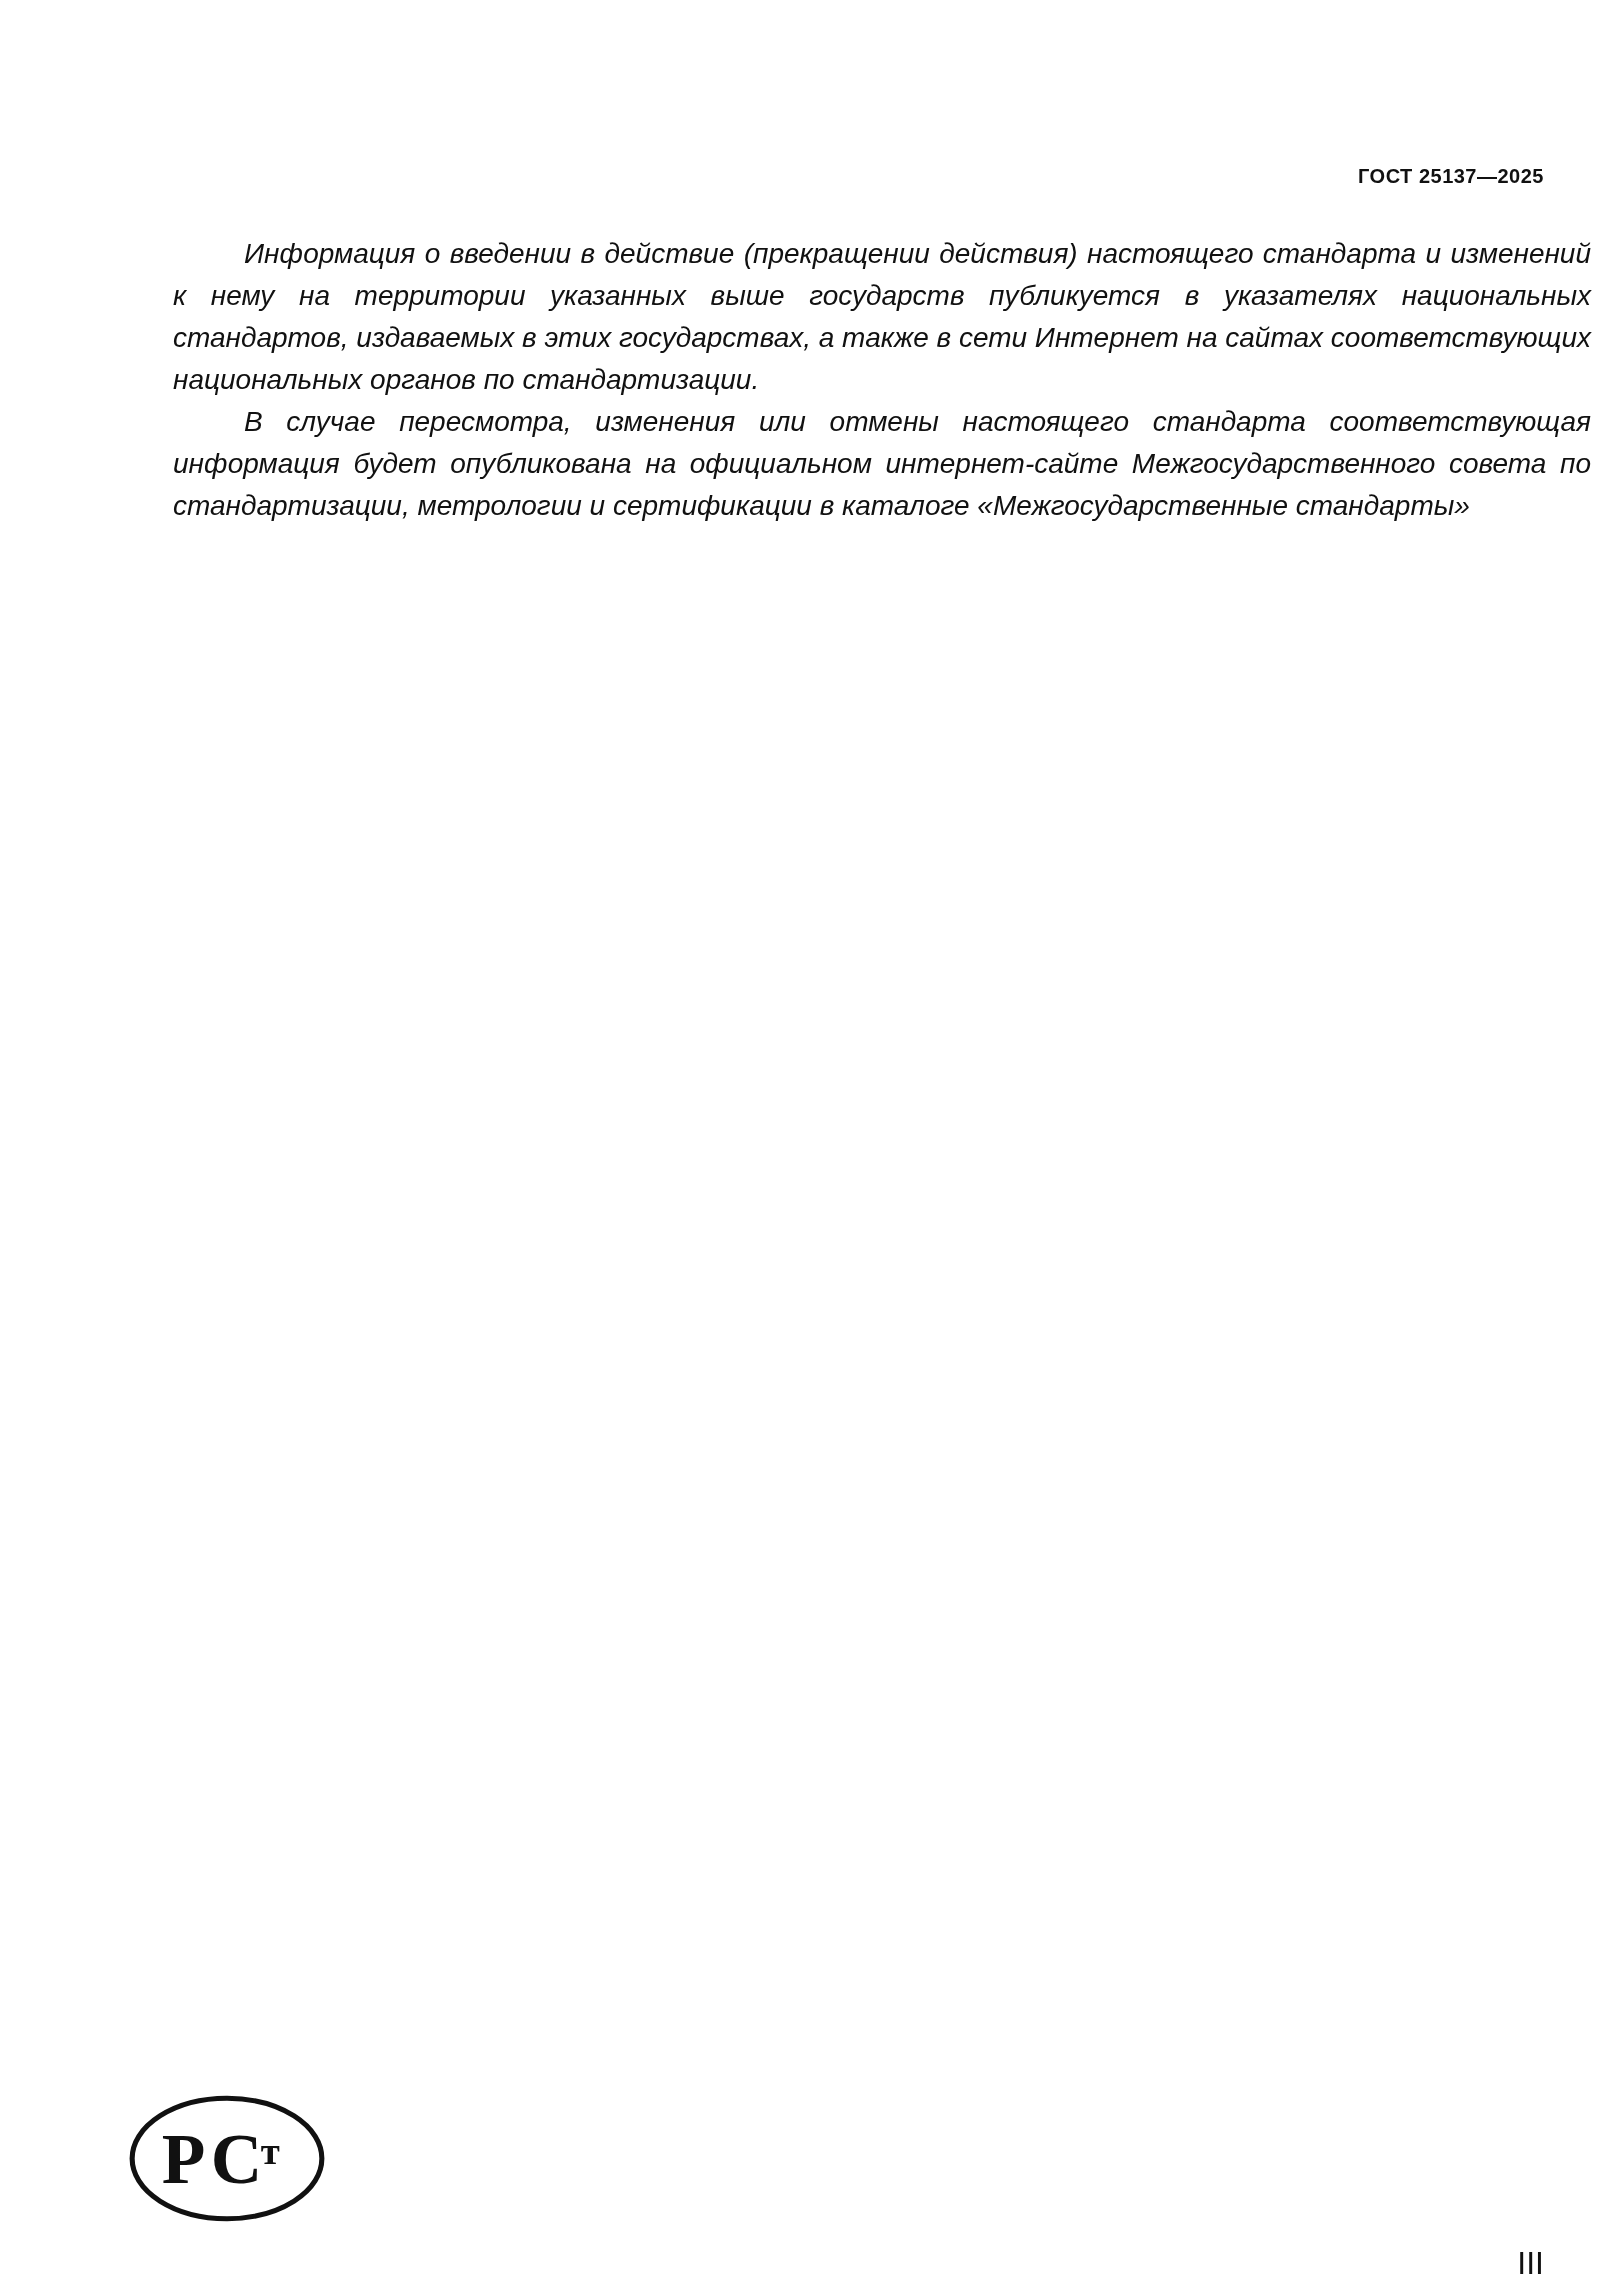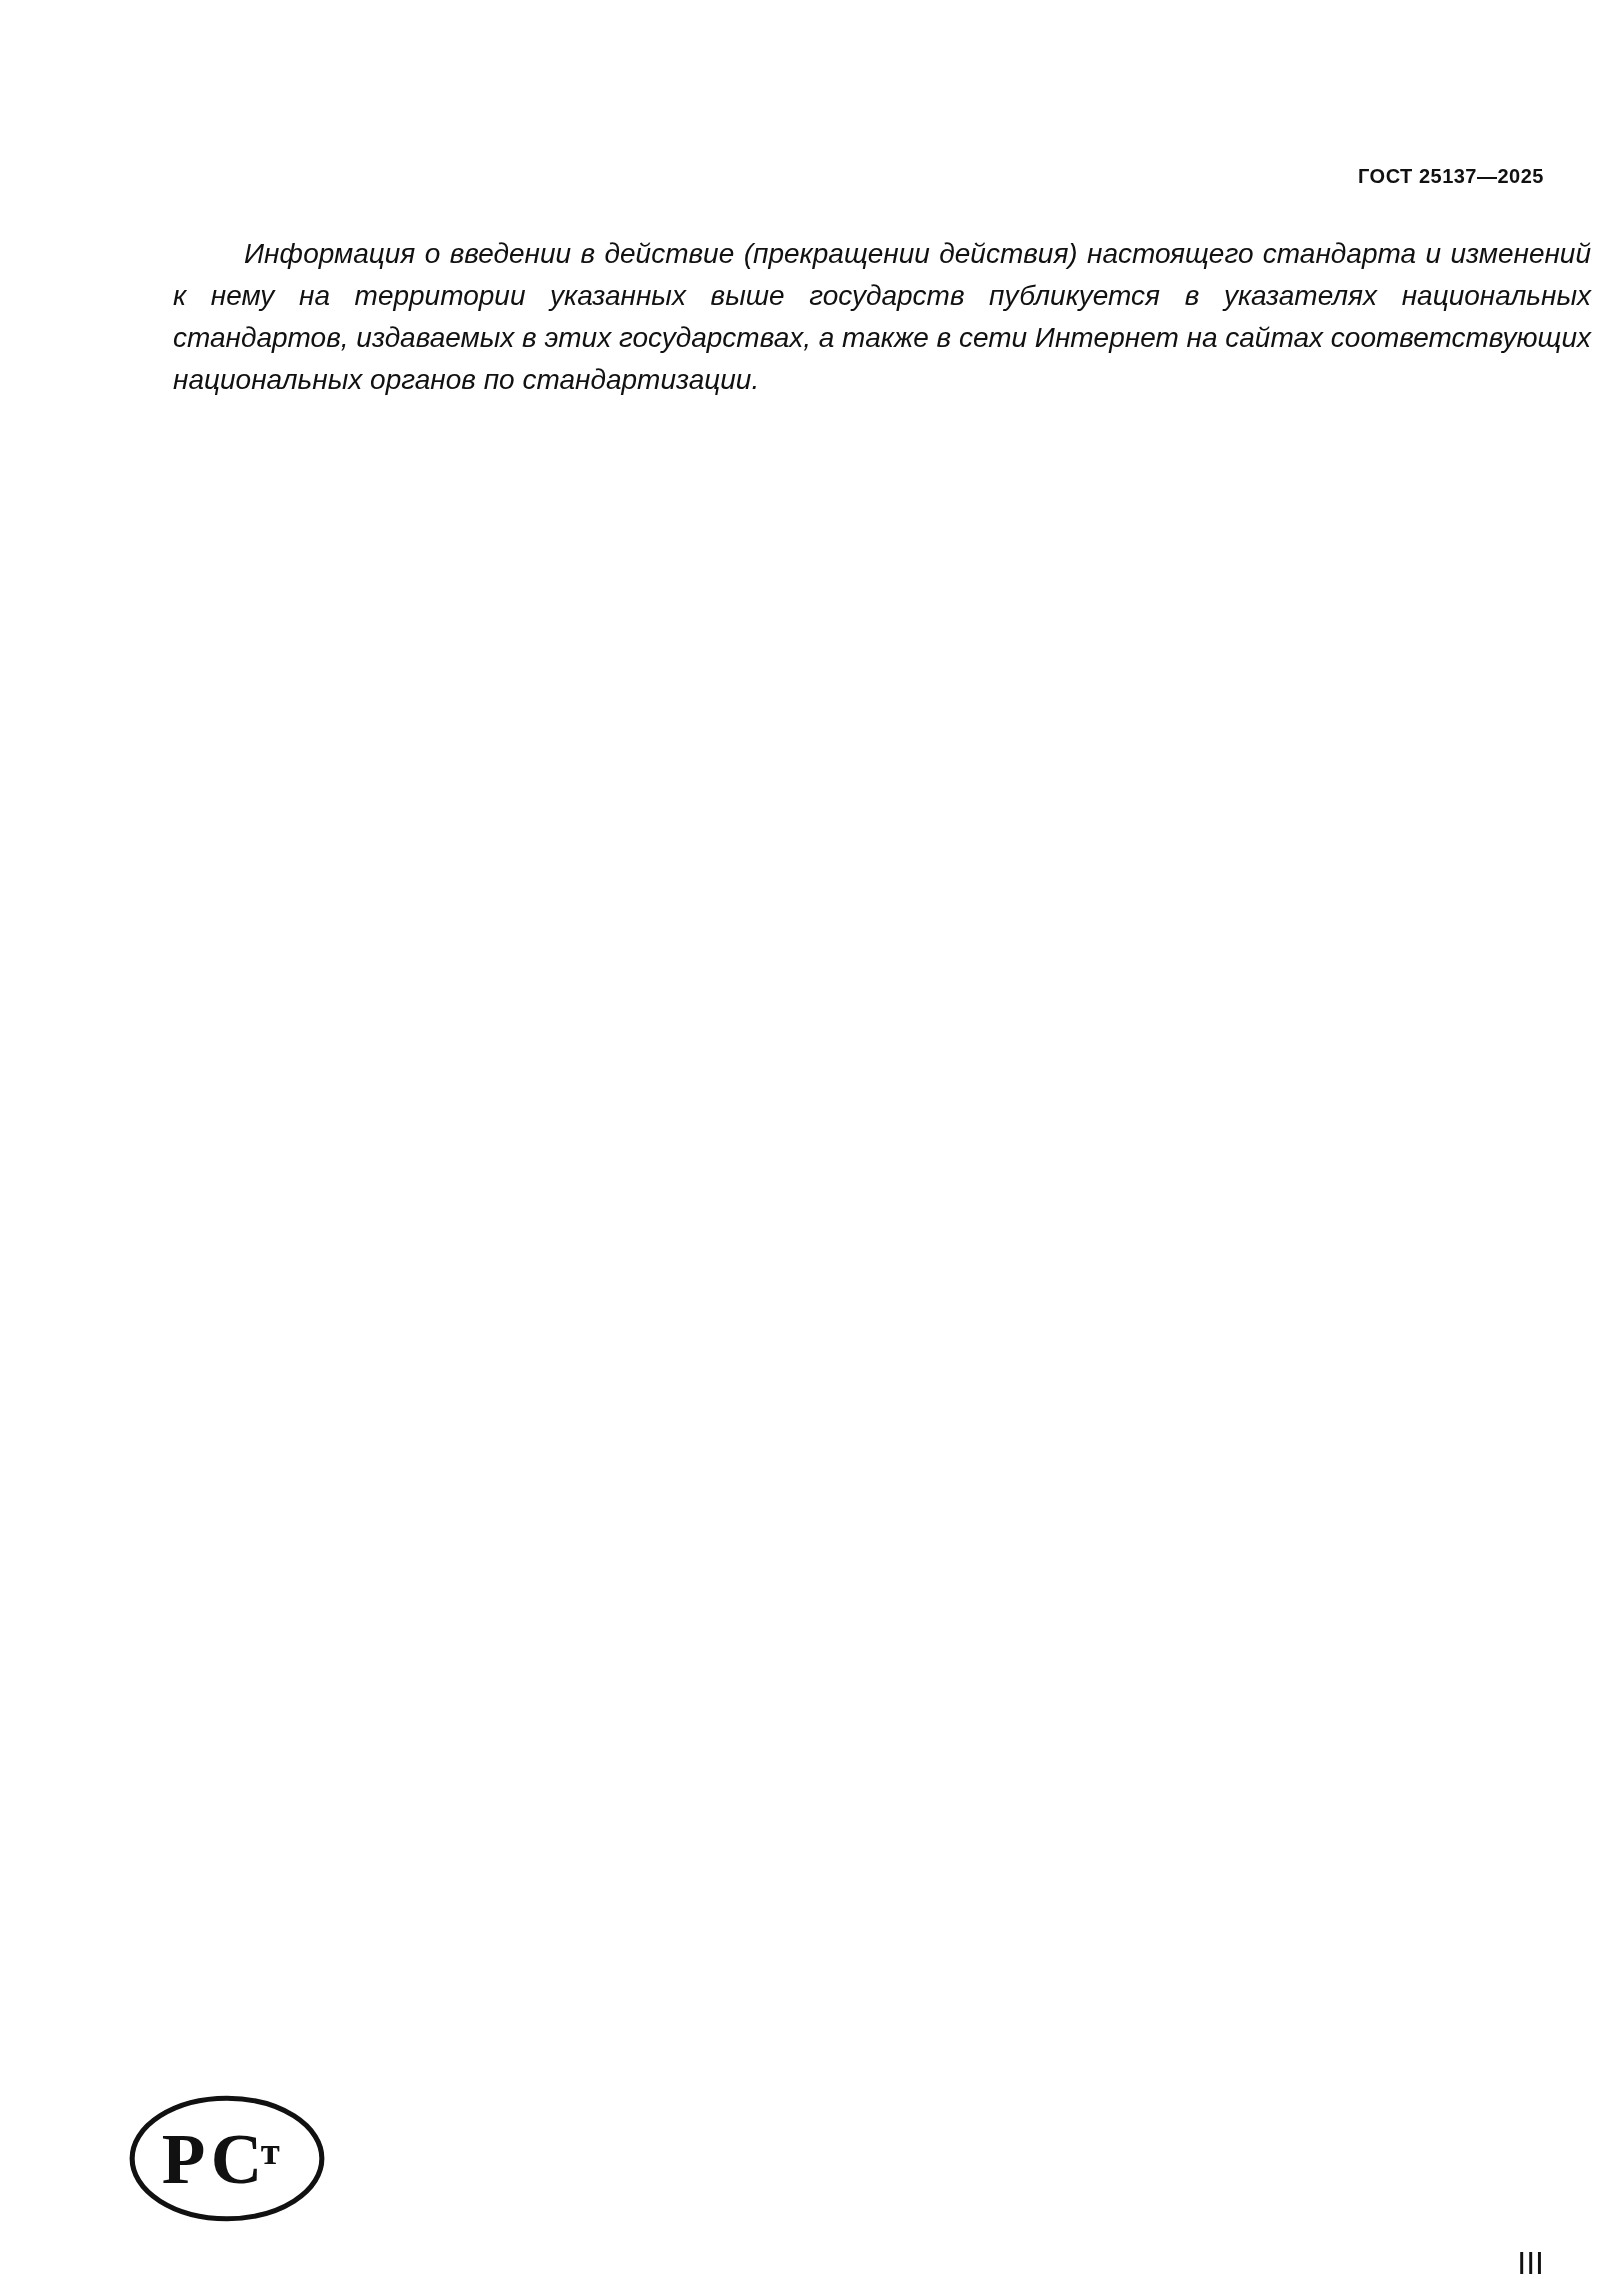--- a/index.html
+++ b/index.html
@@ -93,20 +93,21 @@
 </style>
 </head>
 <body>
 
 <div class="page">
 
   <div class="doc-header">ГОСТ 25137—2025</div>
 
   <div class="intro">
     <p>Информация о введении в действие (прекращении действия) настоящего стандарта и изменений к нему на территории указанных выше государств публикуется в указателях национальных стандартов, издаваемых в этих государствах, а также в сети Интернет на сайтах соответствующих национальных органов по стандартизации.</p>
+    <p>В случае пересмотра, изменения или отмены настоящего стандарта соответствующая информация будет опубликована на официальном интернет-сайте Межгосударственного совета по стандартизации, метрологии и сертификации в каталоге «Межгосударственные стандарты»</p>
   </div>
 
 
   <div class="bottom-block">
     <div class="logo-wrap">
       <svg viewBox="0 0 200 134" xmlns="http://www.w3.org/2000/svg" aria-hidden="true">
         <ellipse cx="100" cy="67" rx="93" ry="59" fill="none" stroke="#111111" stroke-width="5"></ellipse>
         <text class="logo-letter" x="36" y="91" font-size="70">Р</text>
         <text class="logo-letter" x="84" y="91" font-size="70">С</text>
         <text class="logo-letter" x="133" y="72" font-size="38">т</text>

